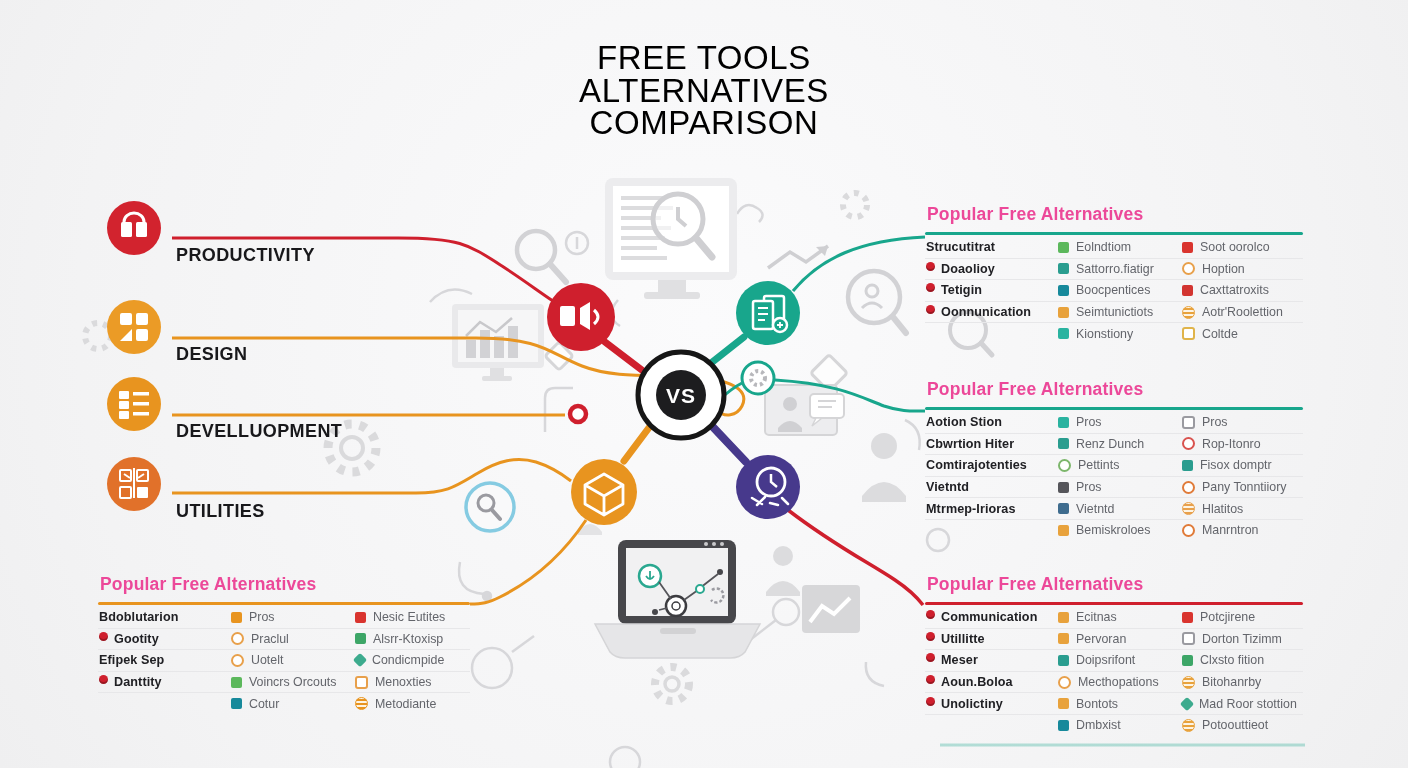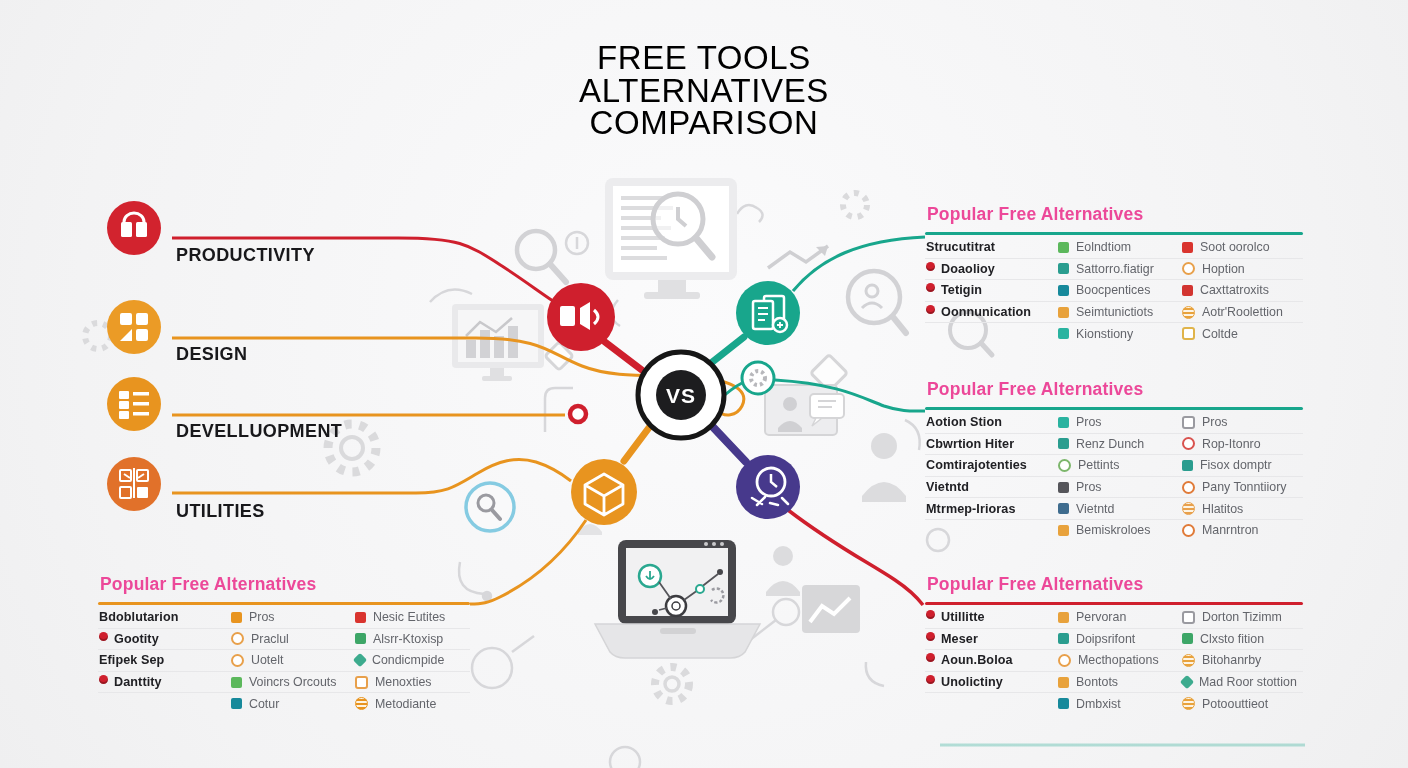--- a/index.html
+++ b/index.html
@@ -428,20 +428,34 @@
       </div>
     </div>
 </div>
 <div class="t" id="tbl-br">
   <div class="t-title">Popular Free Alternatives</div>
   <div class="t-underline" style="background: rgb(207, 31, 45);"></div>
   <div class="t-rows">
       <div class="t-row">
         <div class="t-name">
           <span class="ndot"></span>
+          <span>Communication</span>
+        </div>
+        <div class="t-alt">
+          <span class="shp shp-sq" style="background: rgb(232, 162, 60);"></span>
+          <span>Ecitnas</span>
+        </div>
+        <div class="t-alt">
+          <span class="shp shp-sq" style="background: rgb(217, 52, 46);"></span>
+          <span>Potcjirene</span>
+        </div>
+      </div>
+      <div class="t-row">
+        <div class="t-name">
+          <span class="ndot"></span>
           <span>Utillitte</span>
         </div>
         <div class="t-alt">
           <span class="shp shp-sq" style="background: rgb(232, 162, 60);"></span>
           <span>Pervoran</span>
         </div>
         <div class="t-alt">
           <span class="shp shp-sqo" style="border-color: rgb(154, 154, 160);"></span>
           <span>Dorton Tizimm</span>
         </div>

